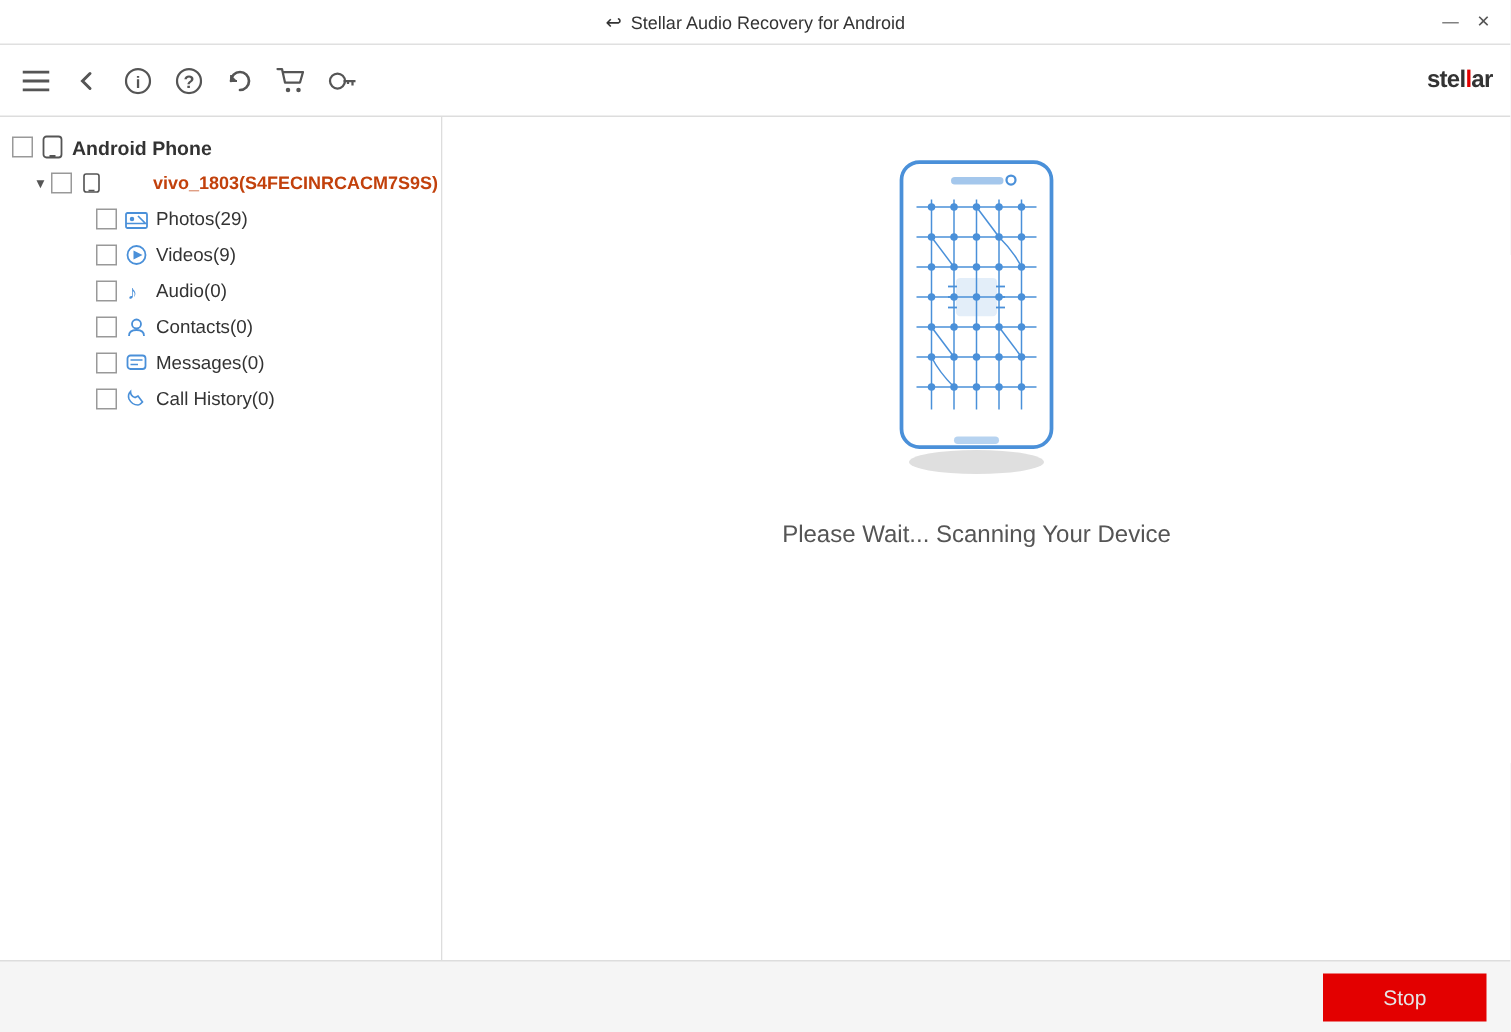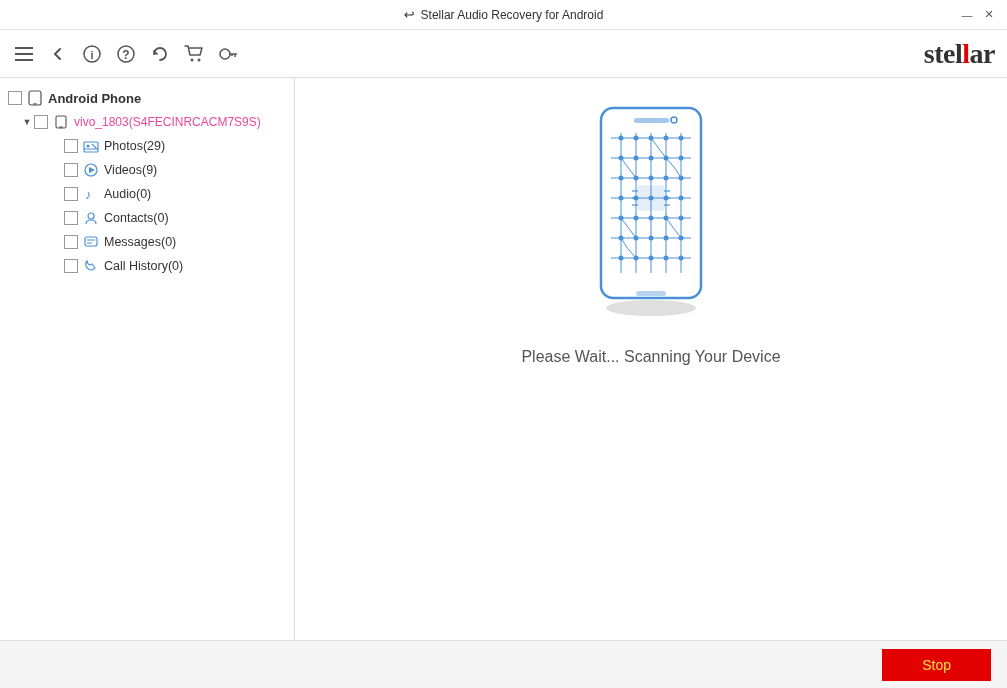--- a/index.html
+++ b/index.html
@@ -111,21 +111,21 @@
       display: flex;
       align-items: center;
       justify-content: center;
       font-size: 13px;
     }
     .tree-item .item-label {
       color: #333;
       font-size: 12.5px;
     }
     .tree-item.level-0 .item-label { font-weight: bold; font-size: 13px; }
-    .tree-item.level-1 .item-label { font-weight: 400; color: #ec4899; }
+    .tree-item.level-1 .item-label { font-weight: 700; color: #c2410c; margin-left: 28px; }
     .tree-item.level-2 { padding-left: 64px; }
 
     
     .center-panel {
       flex: 1;
       background: #ffffff;
       display: flex;
       flex-direction: column;
       align-items: center;
       padding: 20px;
@@ -149,21 +149,21 @@
       background: #f5f5f5;
       border-top: 1px solid #ddd;
       display: flex;
       align-items: center;
       justify-content: flex-end;
       padding: 0 16px;
       flex-shrink: 0;
     }
     .stop-btn {
       background: #e30000;
-      color: #fde047;
+      color: #e5e5e5;
       border: none;
       padding: 8px 40px;
       font-size: 14px;
       cursor: pointer;
       font-weight: 500;
     }
   </style>
 </head>
 <body>
 
@@ -218,21 +218,21 @@
   </div>
   <div class="toolbar-icon">
     <svg width="20" height="18" viewBox="0 0 20 18">
         <circle cx="7" cy="9" r="5" stroke="#555" stroke-width="1.5" fill="none"></circle>
         <line x1="11" y1="9" x2="19" y2="9" stroke="#555" stroke-width="1.5"></line>
         <line x1="17" y1="9" x2="17" y2="12" stroke="#555" stroke-width="1.5"></line>
         <line x1="14" y1="9" x2="14" y2="11" stroke="#555" stroke-width="1.5"></line>
       </svg>
   </div>
 
-  <div style="margin-left:auto;font-size:28px;font-weight:bold;color:#333;letter-spacing:-0.5px;font-family:Liberation Serif, serif;">
+  <div style="margin-left:auto;font-size:16px;font-weight:bold;color:#333;letter-spacing:-0.5px;">
     stel<span style="color:#e30000;">l</span>ar
   </div>
 </div>
 
 <div class="main-content">
 
   <div class="sidebar">
 
     <div class="tree-item level-0">
       <span class="checkbox"></span>

